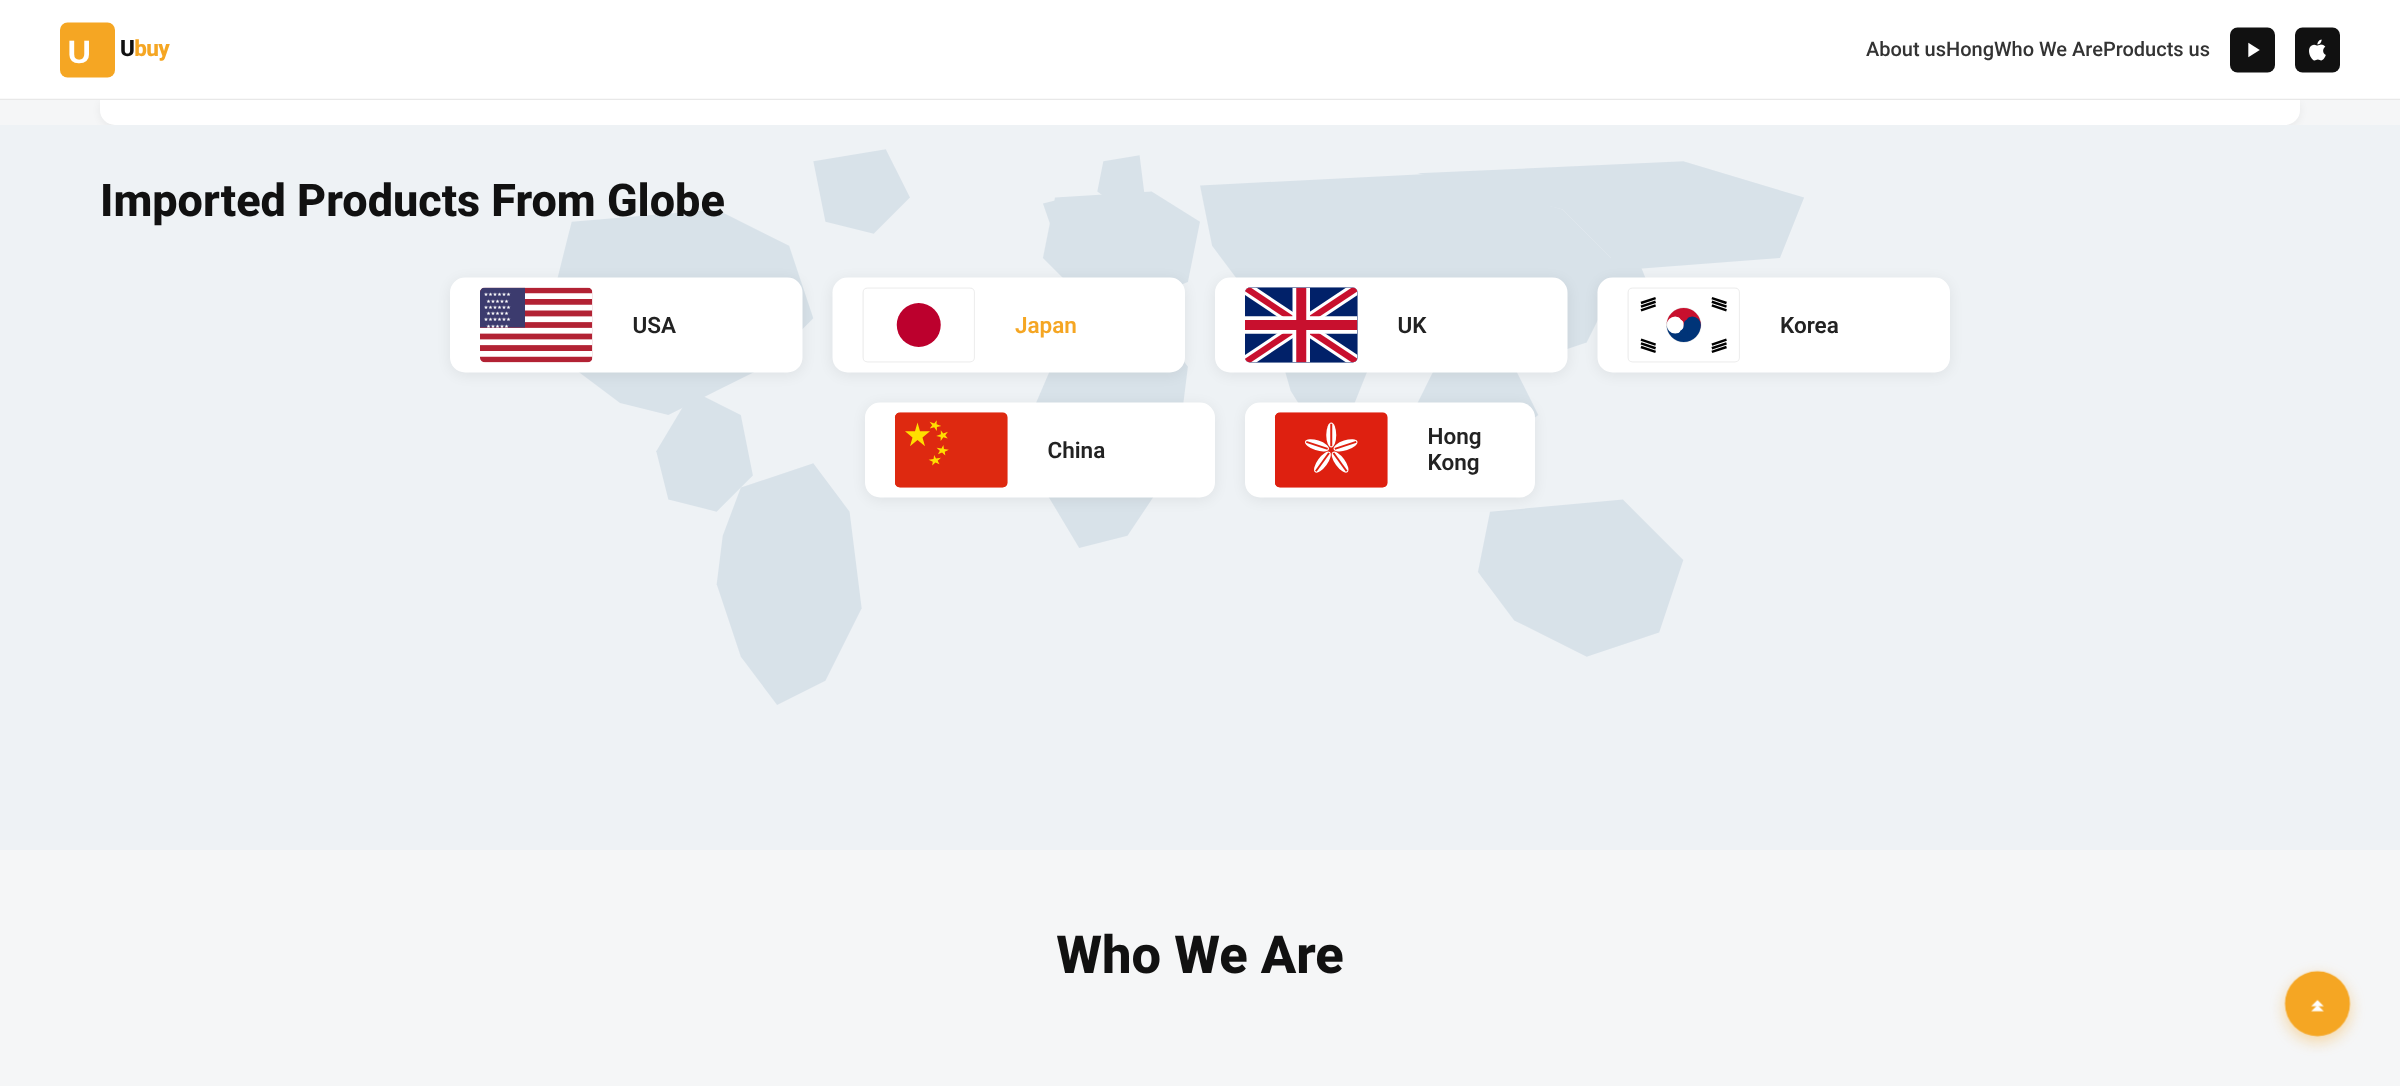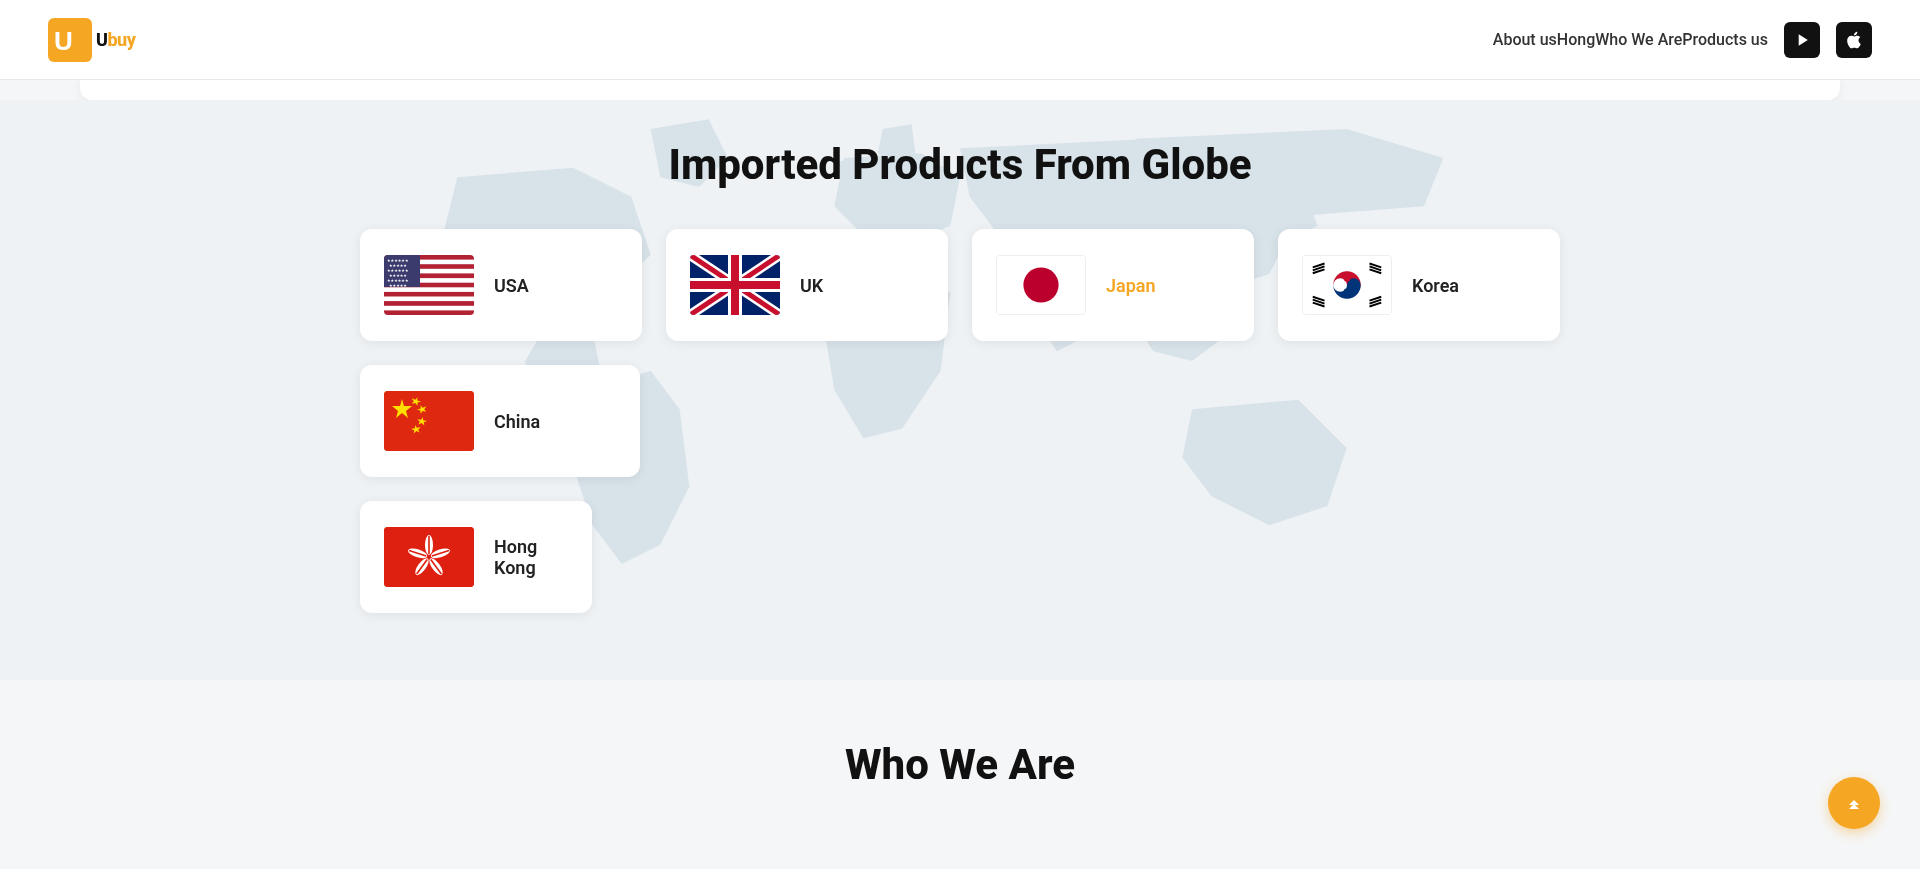--- a/index.html
+++ b/index.html
@@ -87,22 +87,21 @@
       top: 50%;
       left: 50%;
       transform: translate(-50%, -50%);
       width: 100%;
       height: 100%;
       opacity: 0.25;
       pointer-events: none;
     }
 
     .section-title {
-      text-align: center;
-      font-size: 42px;
+      font-size: 36px;
       font-weight: 800;
       color: #111;
       margin-bottom: 40px;
       position: relative;
       z-index: 2;
     }
 
     .countries-grid {
       display: grid;
       grid-template-columns: repeat(4, 1fr);
@@ -112,22 +111,22 @@
       margin: 0 auto;
       position: relative;
       z-index: 2;
     }
 
     .country-card {
       background: #fff;
       border-radius: 12px;
       display: flex;
       align-items: center;
-      gap: 20px;
-      padding: 26px 24px;
+      gap: 32px;
+      padding: 8px 24px;
       box-shadow: 0 2px 12px rgba(0,0,0,0.07);
       cursor: pointer;
       transition: transform 0.15s;
     }
 
     .flag {
       width: 90px;
       height: 60px;
       border-radius: 4px;
       overflow: hidden;
@@ -143,21 +142,20 @@
       color: #222;
     }
     .country-name.japan-active { color: #f5a623; }
 
     
     .bottom-row {
       grid-column: 1 / 5;
       display: flex;
       justify-content: center;
       gap: 24px;
-      flex-direction: column;
     }
     .bottom-row .country-card {
       width: calc(25% - 6px);
     }
 
     
     .who-section {
       background: #f5f6f7;
       padding: 60px 80px 40px;
       text-align: center;
@@ -313,48 +311,48 @@
             <text x="5" y="22">★★★★★</text>
             <text x="3" y="27">★★★★★★</text>
             <text x="5" y="32">★★★★★</text>
           </g>
         </svg>
       </div>
       <span class="country-name">USA</span>
     </div>
 
     <div class="country-card">
-      <div class="flag flag-uk">
-        <svg viewBox="0 0 90 60" xmlns="http://www.w3.org/2000/svg">
-          <rect width="90" height="60" fill="#012169"></rect>
-
-          <line x1="0" y1="0" x2="90" y2="60" stroke="white" stroke-width="10"></line>
-          <line x1="90" y1="0" x2="0" y2="60" stroke="white" stroke-width="10"></line>
-
-          <line x1="0" y1="0" x2="90" y2="60" stroke="#C8102E" stroke-width="5"></line>
-          <line x1="90" y1="0" x2="0" y2="60" stroke="#C8102E" stroke-width="5"></line>
-
-          <rect x="38" y="0" width="14" height="60" fill="white"></rect>
-          <rect x="0" y="23" width="90" height="14" fill="white"></rect>
-
-          <rect x="41" y="0" width="8" height="60" fill="#C8102E"></rect>
-          <rect x="0" y="26" width="90" height="8" fill="#C8102E"></rect>
-        </svg>
-      </div>
-      <span class="country-name">UK</span>
-    </div>
-
-    <div class="country-card">
       <div class="flag flag-japan">
         <svg viewBox="0 0 90 60" xmlns="http://www.w3.org/2000/svg">
           <rect width="90" height="60" fill="#fff"></rect>
           <circle cx="45" cy="30" r="18" fill="#BC002D"></circle>
         </svg>
       </div>
       <span class="country-name japan-active">Japan</span>
+    </div>
+
+    <div class="country-card">
+      <div class="flag flag-uk">
+        <svg viewBox="0 0 90 60" xmlns="http://www.w3.org/2000/svg">
+          <rect width="90" height="60" fill="#012169"></rect>
+
+          <line x1="0" y1="0" x2="90" y2="60" stroke="white" stroke-width="10"></line>
+          <line x1="90" y1="0" x2="0" y2="60" stroke="white" stroke-width="10"></line>
+
+          <line x1="0" y1="0" x2="90" y2="60" stroke="#C8102E" stroke-width="5"></line>
+          <line x1="90" y1="0" x2="0" y2="60" stroke="#C8102E" stroke-width="5"></line>
+
+          <rect x="38" y="0" width="14" height="60" fill="white"></rect>
+          <rect x="0" y="23" width="90" height="14" fill="white"></rect>
+
+          <rect x="41" y="0" width="8" height="60" fill="#C8102E"></rect>
+          <rect x="0" y="26" width="90" height="8" fill="#C8102E"></rect>
+        </svg>
+      </div>
+      <span class="country-name">UK</span>
     </div>
 
     <div class="country-card">
       <div class="flag flag-korea">
         <svg viewBox="0 0 90 60" xmlns="http://www.w3.org/2000/svg">
           <rect width="90" height="60" fill="#fff"></rect>
 
           <g stroke="#000" stroke-width="2" fill="none">
 
             <line x1="10" y1="12" x2="22" y2="8"></line>

